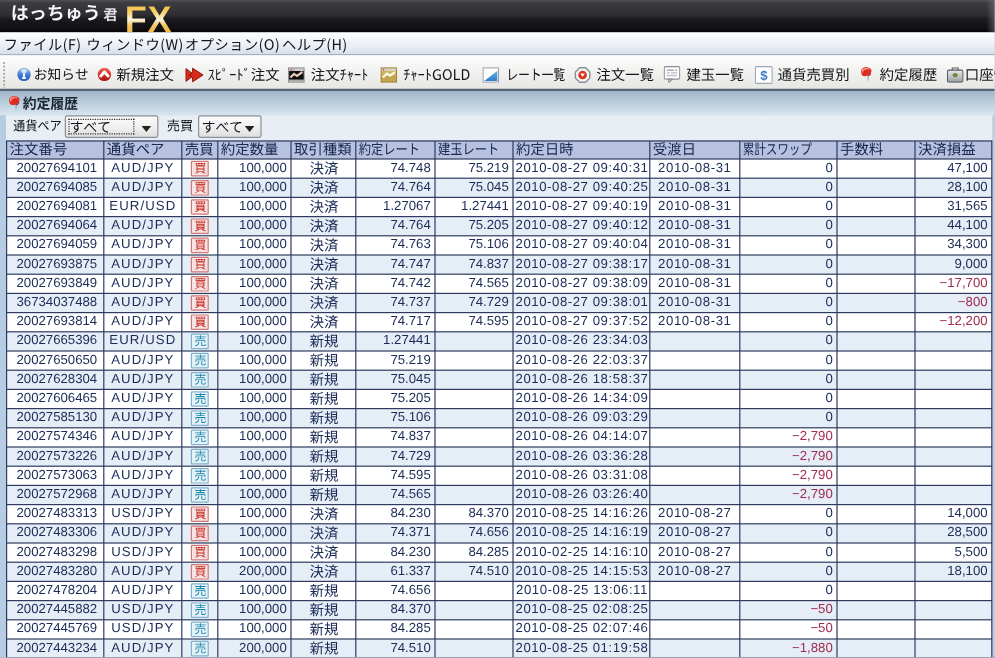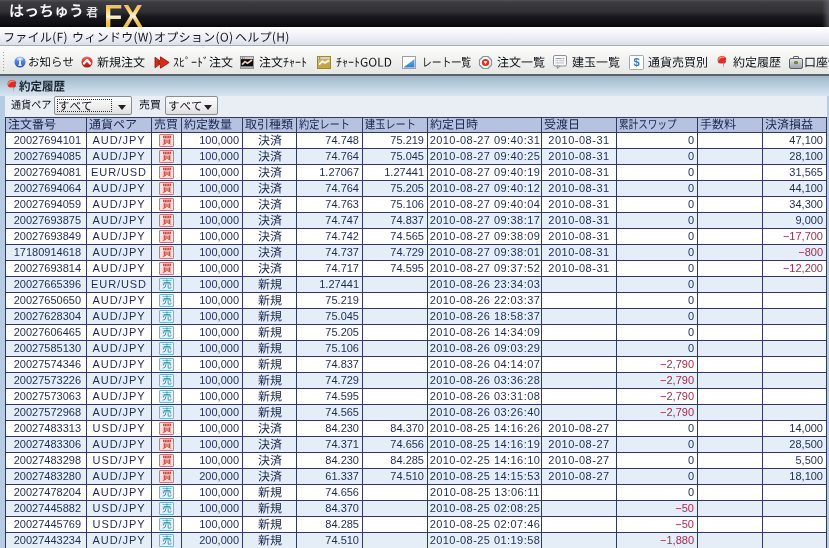--- a/index.html
+++ b/index.html
@@ -721,21 +721,21 @@
           </svg>
         </div>
       </div>
       <div class="c rt">74.742</div>
       <div class="c rt">74.565</div>
       <div class="c dt">2010-08-27 09:38:09</div>
       <div class="c ct dlv">2010-08-31</div>
       <div class="c rt">0</div>
       <div class="c"></div>
       <div class="c rt neg">−17,700</div>
-      <div class="c rt5 a">17180914618</div>
+      <div class="c rt5 a">36734037488</div>
       <div class="c ct pair a">AUD/JPY</div>
       <div class="c ct a" style="line-height:0"><span class="badge bb">
           <svg width="10.0" height="12" viewBox="0 0 10.0 12">
             <g fill="#c22018" transform="translate(0,8.8) scale(0.0100,-0.0100)">
               <use href="#g54"></use>
             </g>
           </svg>
         </span></div>
       <div class="c rt a">100,000</div>
       <div class="c a">

